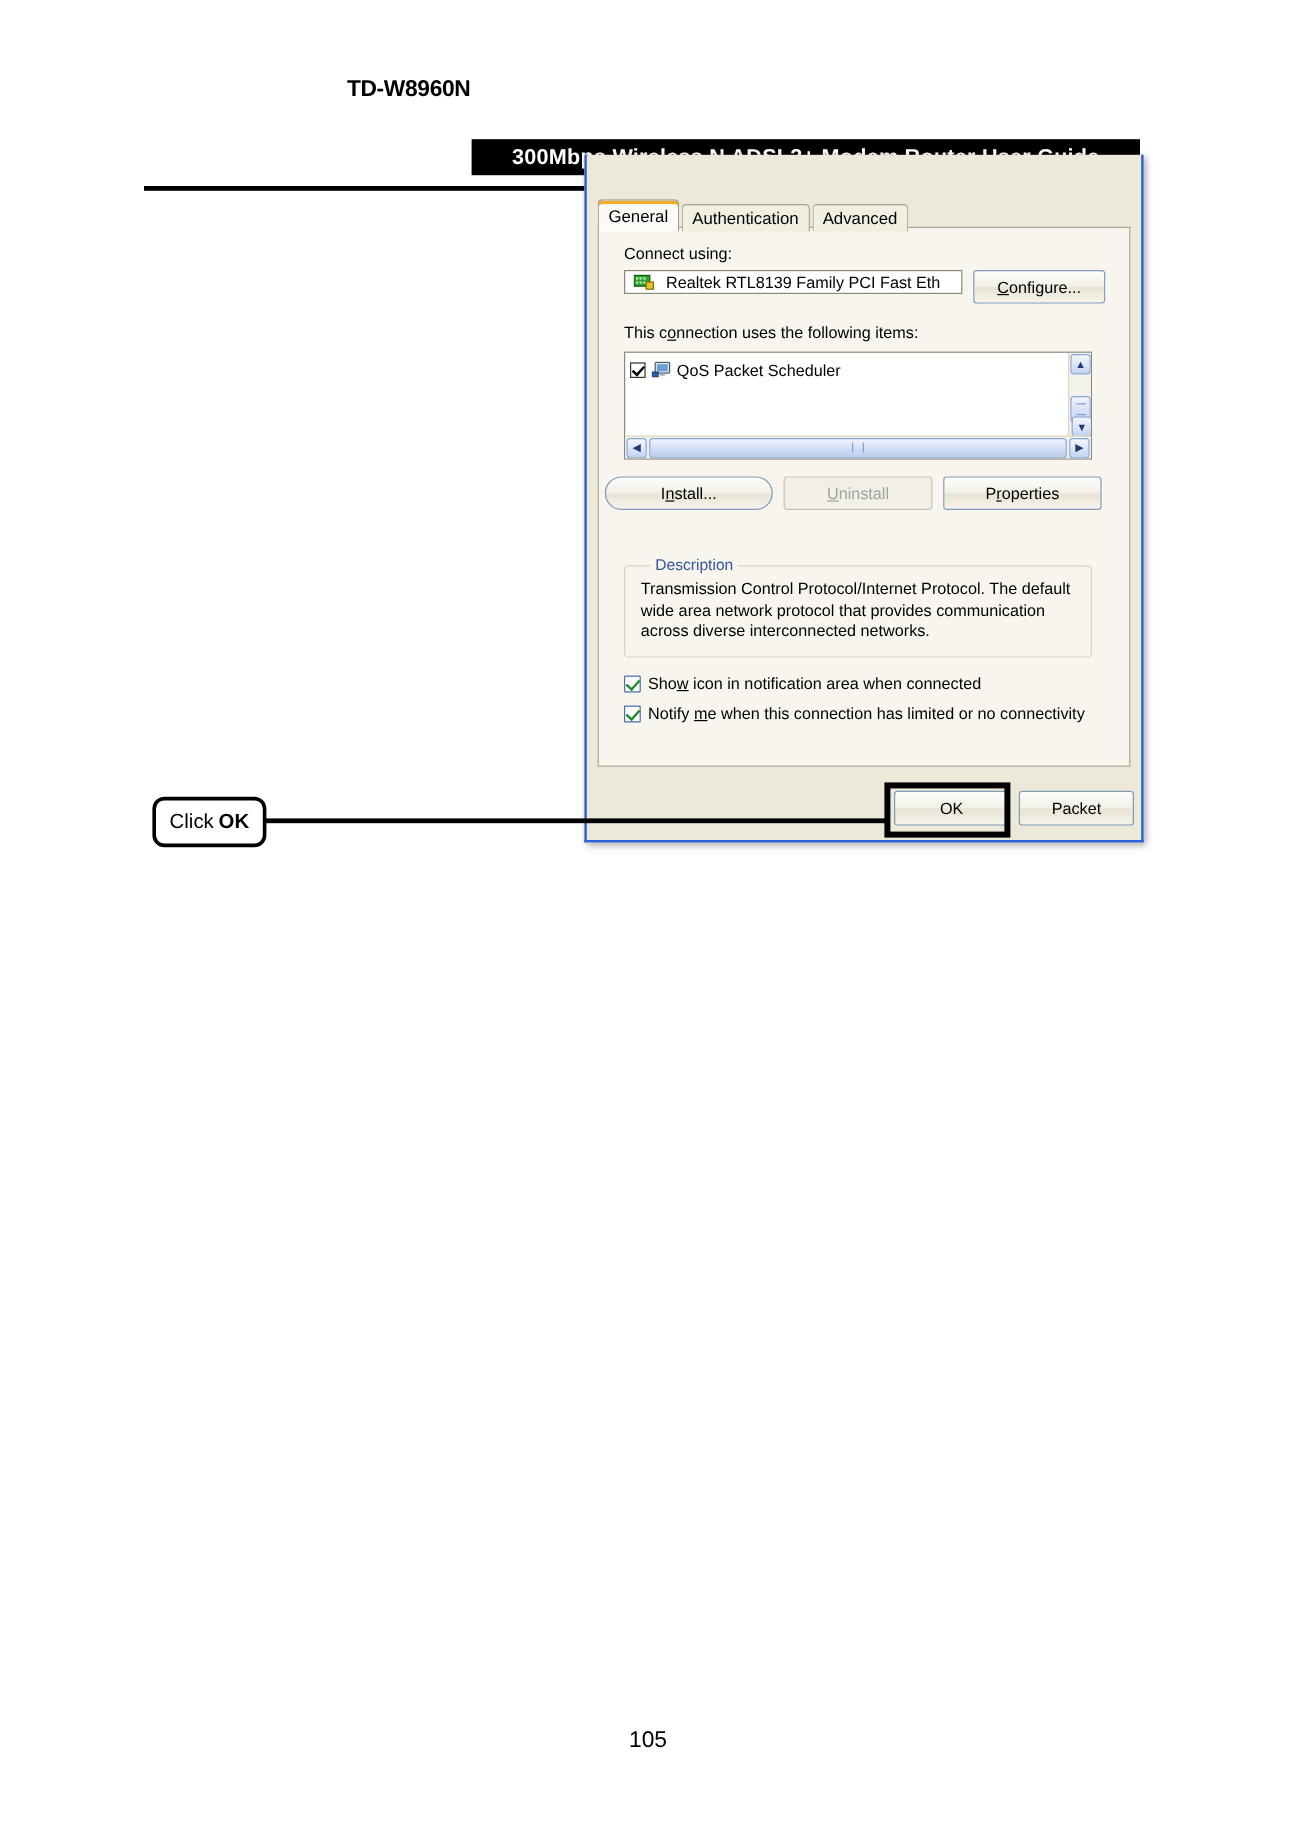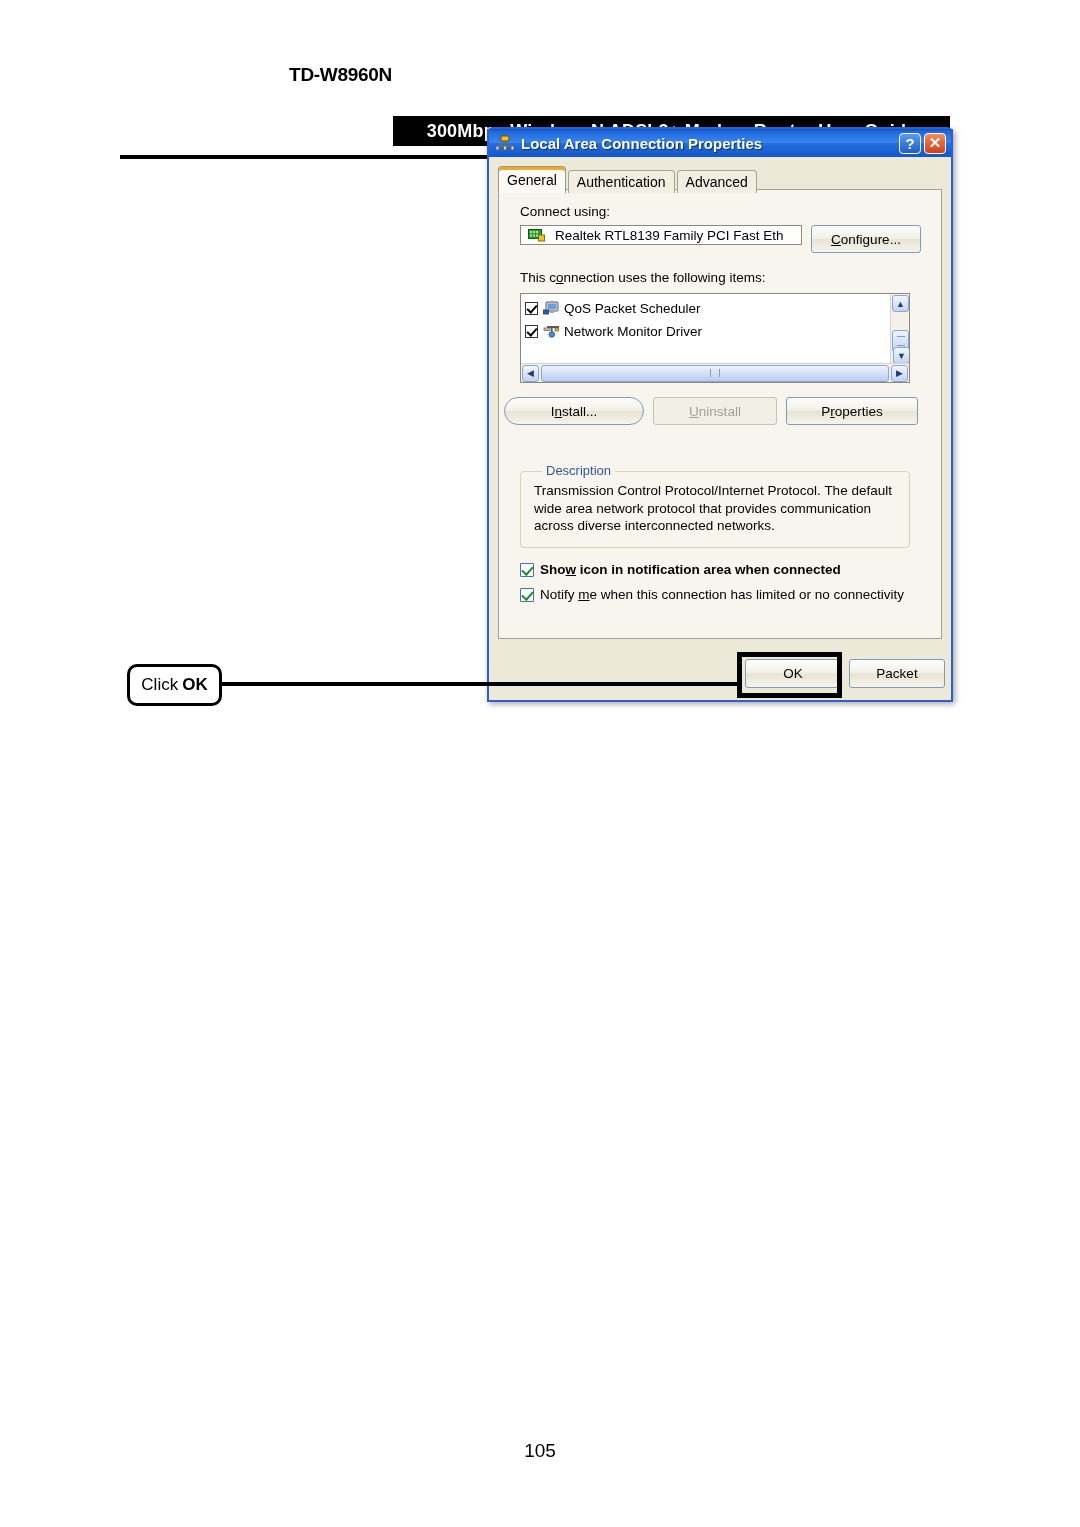--- a/index.html
+++ b/index.html
@@ -207,37 +207,20 @@
 </div>
 
 <div id="callout-line"></div>
 <div id="callout">
   <span>Click</span>
   <span class="bold">OK</span>
 </div>
 
 <div id="dialog">
 
-  <div class="titlebar">
-    <span class="title-icon">
-      <svg width="20" height="18" viewBox="0 0 20 18">
-        <rect x="6" y="2" width="8" height="5" rx="1" fill="#f0c020" stroke="#6b4a00" stroke-width="1"></rect>
-        <rect x="9" y="7" width="2" height="5" fill="#6b6b6b"></rect>
-        <rect x="2" y="11" width="16" height="2" fill="#6b6b6b"></rect>
-        <rect x="1" y="12" width="3" height="4" rx="1" fill="#d8d8d8" stroke="#555" stroke-width="0.8"></rect>
-        <rect x="8.5" y="12" width="3" height="4" rx="1" fill="#d8d8d8" stroke="#555" stroke-width="0.8"></rect>
-        <rect x="16" y="12" width="3" height="4" rx="1" fill="#d8d8d8" stroke="#555" stroke-width="0.8"></rect>
-      </svg>
-    </span>
-    <span class="title-text">Local Area Connection Properties</span>
-    <span class="title-btns">
-      <span class="tbtn help">?</span>
-      <span class="tbtn close">✕</span>
-    </span>
-  </div>
 
   <div class="tabstrip">
     <div class="tab active">General</div>
     <div class="tab">Authentication</div>
     <div class="tab">Advanced</div>
   </div>
 
   <div class="tabpage">
 
     <div class="lbl" style="left:21px;top:14px;">Connect using:</div>
@@ -275,33 +258,20 @@
           <span class="ic">
             <svg width="17" height="15" viewBox="0 0 17 15">
               <rect x="3" y="1" width="12" height="9" rx="1" fill="#dfe6ef" stroke="#4a5a70" stroke-width="1"></rect>
               <rect x="4.5" y="2.5" width="9" height="6" fill="#6d9fd4"></rect>
               <rect x="7" y="10" width="4" height="2" fill="#9aa6b6"></rect>
               <rect x="0.5" y="9" width="5" height="4" fill="#2b5fa8" stroke="#18386b" stroke-width="0.8"></rect>
             </svg>
           </span>
           <span class="txt">QoS Packet Scheduler</span>
         </div>
-        <div class="litem">
-          <span class="cbx"></span>
-          <span class="ic">
-            <svg width="17" height="15" viewBox="0 0 17 15">
-              <rect x="4" y="2" width="12" height="2" fill="#5a5a5a"></rect>
-              <rect x="8" y="4" width="1.6" height="5" fill="#5a5a5a"></rect>
-              <rect x="1" y="4" width="6" height="2.5" fill="#c9c9c9" stroke="#555" stroke-width="0.7"></rect>
-              <circle cx="8.8" cy="10.5" r="2.8" fill="#4a8fd8" stroke="#1d4f8f" stroke-width="0.8"></circle>
-              <rect x="12" y="4" width="3.5" height="3" fill="#e0b830" stroke="#7a5f00" stroke-width="0.7"></rect>
-            </svg>
-          </span>
-          <span class="txt">Network Monitor Driver</span>
-        </div>
       </div>
 
       <div class="vscroll">
         <div class="sb-arrow">▲</div>
         <div class="vthumb">
             <span class="grip-v"></span>
           </div>
         <div class="sb-arrow" style="position:absolute;left:1px;top:52px;">▼</div>
       </div>
 
@@ -322,21 +292,21 @@
     </div>
     <div class="xpbtn" style="left:287px;top:207px;width:132px;height:28px;">
       <span>P<u>r</u>operties</span>
     </div>
 
     <div class="group">
       <span class="group-legend">Description</span>
       <span class="group-text">Transmission Control Protocol/Internet Protocol. The default wide area network protocol that provides communication across diverse interconnected networks.</span>
     </div>
 
-    <div class="optrow" style="top:372px;font-weight:bold;">
+    <div class="optrow" style="top:372px;">
       <span class="cbx2"></span>
       <span class="otxt">Sho<u>w</u> icon in notification area when connected</span>
     </div>
     <div class="optrow" style="top:397px;">
       <span class="cbx2"></span>
       <span class="otxt">Notify <u>m</u>e when this connection has limited or no connectivity</span>
     </div>
   </div>
 
   <div class="xpbtn" style="left:256px;top:530px;width:96px;height:29px;">OK</div>

